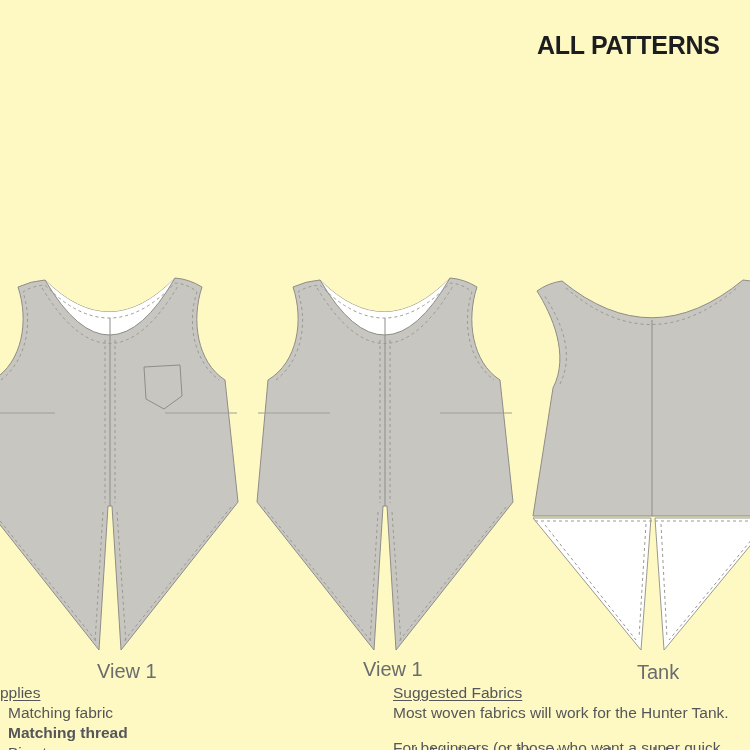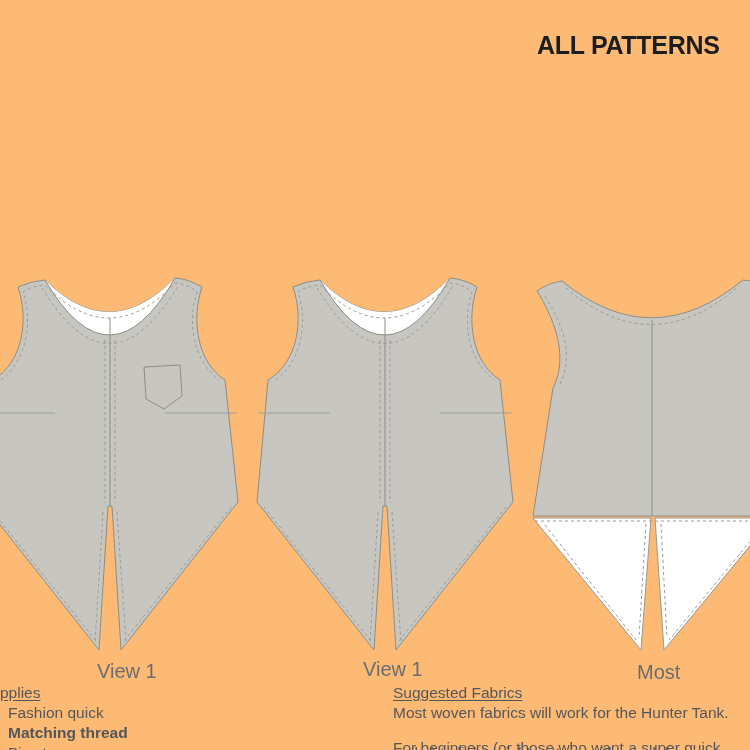--- a/index.html
+++ b/index.html
@@ -1,20 +1,20 @@
 <!DOCTYPE html>
 <html><head>
 <meta charset="utf-8">
 <style>
   html, body { margin: 0; padding: 0; background: #ffffff; }
   .screen {
     position: relative;
     width: 750px;
     height: 750px;
-    background: #fdba74;
+    background: #fef9c3;
     overflow: hidden;
     font-family: "Liberation Sans", sans-serif;
   }
   .title {
     position: absolute;
     left: 537px;
     top: 31px;
     font-size: 25px;
     font-weight: bold;
     letter-spacing: -0.3px;
@@ -90,24 +90,24 @@
       <path class="thin" d="M 652,320 L 652,516"></path>
       <path class="stitch" d="M 560,384 C 576,352 559,318 544,295"></path>
       <path class="stitch" d="M 566,288 Q 652,362 739,286"></path>
       <path class="stitch" d="M 764,382 C 748,358 754,322 762,294"></path>
       <path class="stitch" d="M 535,521 L 773,521"></path>
     </g>
   </svg>
 
   <div class="view-label" style="left:97px;  top:660px;">View 1</div>
   <div class="view-label" style="left:363px; top:658px;">View 1</div>
-  <div class="view-label" style="left:637px; top:661px;">Most</div>
+  <div class="view-label" style="left:637px; top:661px;">Tank</div>
 
   <div class="txt heading" style="left:-19px; top:683px;">Supplies</div>
-  <div class="txt" style="left:8px; top:703px;">Fashion quick</div>
+  <div class="txt" style="left:8px; top:703px;">Matching fabric</div>
   <div class="txt" style="left:8px; top:723px;font-weight:bold;">Matching thread</div>
   <div class="txt" style="left:8px; top:743px;">Bias tape</div>
 
   <div class="txt heading" style="left:393px; top:683px;">Suggested Fabrics</div>
   <div class="txt" style="left:393px; top:703px;">Most woven fabrics will work for the Hunter Tank.</div>
   <div class="txt" style="left:393px; top:723px;margin-top:15px;">For beginners (or those who want a super quick</div>
   <div class="txt" style="left:393px; top:743px;">make) to lightweight cottons with good drape</div>
 
 </div>
 

